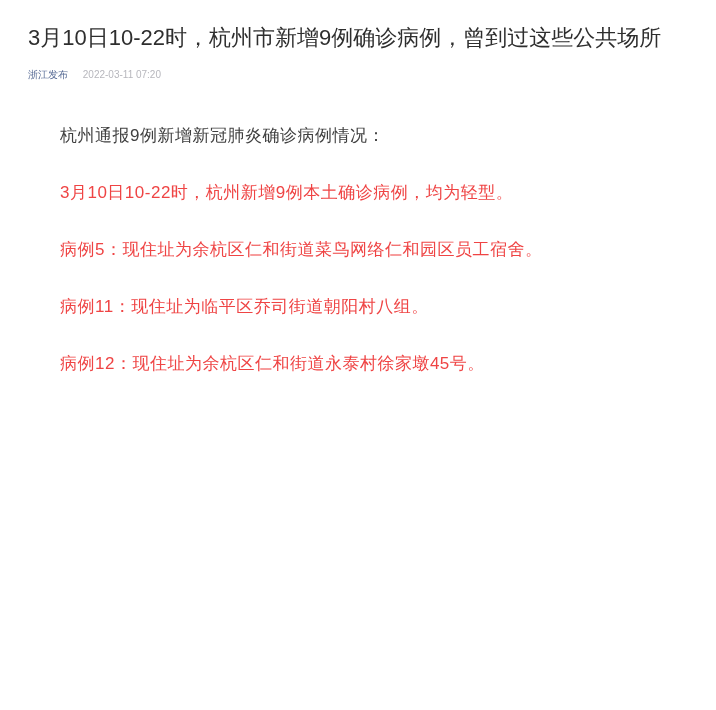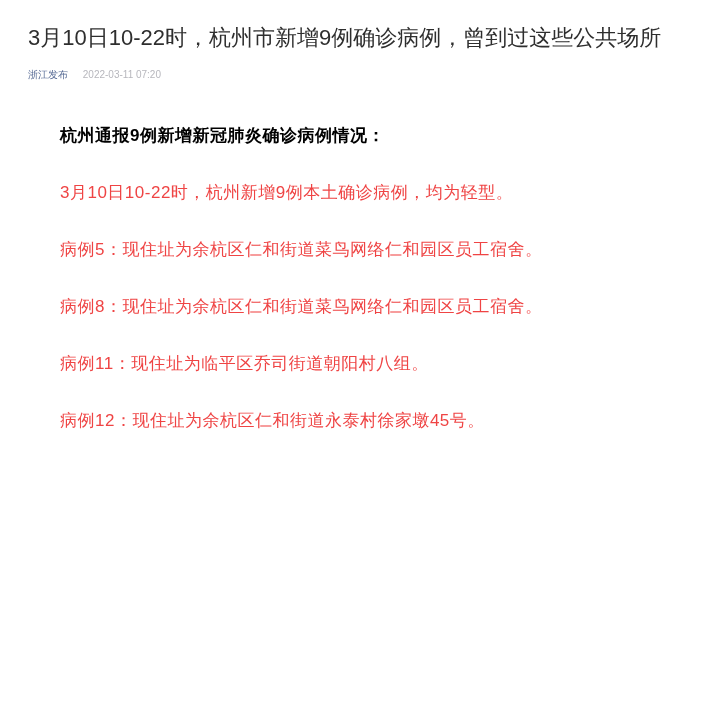--- a/index.html
+++ b/index.html
@@ -44,22 +44,22 @@
     padding: 0 60px;
   }
   .para {
     margin: 0 0 32px 0;
     font-size: 17px;
     line-height: 25px;
     color: #ef4444;
     letter-spacing: 0.5px;
   }
   .para.bold {
-    font-weight: 700;
-    color: #000000;
+    font-weight: 400;
+    color: #404040;
   }
 </style>
 </head>
 <body>
 
 <div class="page">
 
   <div class="article-header">
     <h1 class="article-title">3月10日10-22时，杭州市新增9例确诊病例，曾到过这些公共场所</h1>
 
@@ -68,18 +68,17 @@
       <span class="publish-time">2022-03-11 07:20</span>
     </div>
   </div>
 
   <div class="article-body">
     <p class="para bold">杭州通报9例新增新冠肺炎确诊病例情况：</p>
 
     <p class="para">3月10日10-22时，杭州新增9例本土确诊病例，均为轻型。</p>
 
     <p class="para">病例5：现住址为余杭区仁和街道菜鸟网络仁和园区员工宿舍。</p>
-    <p class="para">病例8：现住址为余杭区仁和街道菜鸟网络仁和园区员工宿舍。</p>
     <p class="para">病例11：现住址为临平区乔司街道朝阳村八组。</p>
     <p class="para">病例12：现住址为余杭区仁和街道永泰村徐家墩45号。</p>
   </div>
 
 </div>
 
 </body></html>

